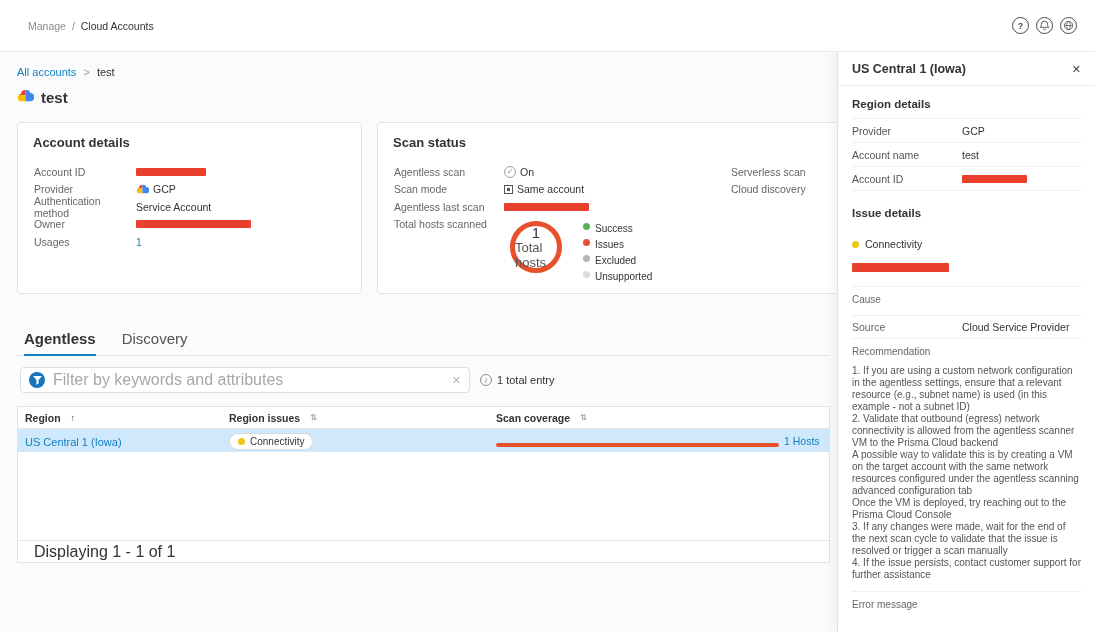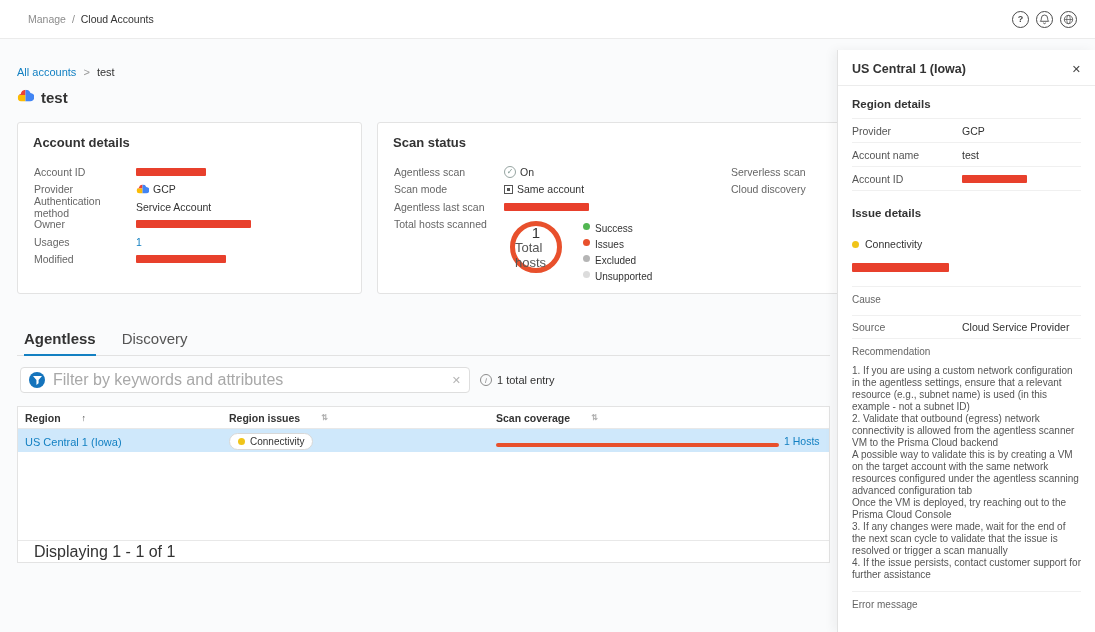--- a/index.html
+++ b/index.html
@@ -1,20 +1,20 @@
 <!DOCTYPE html>
 <html><head>
 <meta charset="utf-8">
 <style>
   * { margin:0; padding:0; box-sizing:border-box; font-family:"Liberation Sans", sans-serif; }
   html,body { width:1095px; height:632px; background:#fff; overflow:hidden; }
   .app { position:relative; width:1095px; height:632px; background:#fafbfc; }
 
   
-  .topbar { position:absolute; top:0; left:0; width:1095px; height:39px; background:#fff;
+  .topbar { position:absolute; top:0; left:0; width:1095px; height:52px; background:#fff;
             border-bottom:1px solid #ebebeb; display:flex; align-items:center;
             justify-content:space-between; padding:0 18px 0 28px; z-index:10; }
   .tb-crumb { font-size:10.5px; }
   .c-gray { color:#8c8c8c; }
   .c-dark { color:#333; }
   .sep { margin:0 3px; }
   .tb-icons { display:flex; gap:7px; }
   .tb-icon { width:17px; height:17px; border:1px solid #4a4a4a; border-radius:50%;
              display:flex; align-items:center; justify-content:center; cursor:pointer;
              color:#4a4a4a; font-size:9px; font-weight:bold; background:#fff; }
@@ -74,21 +74,21 @@
   .filter-input::placeholder { color:#a8a8a8; }
   .clear-x { color:#b5b5b5; font-size:11px; cursor:pointer; }
   .total-entry { display:flex; align-items:center; gap:5px; font-size:11px; color:#333; }
   .info-circle { width:12px; height:12px; border-radius:50%; border:1px solid #8c8c8c; color:#8c8c8c;
                  font-size:8px; font-style:italic; display:inline-flex; align-items:center; justify-content:center; }
 
   
   .table { margin:13px 0 0 17px; width:813px; background:#fff; border:1px solid #e3e3e3; }
   .trow { display:flex; align-items:center; }
   .thead { height:22px; border-bottom:1px solid #e8e8e8; }
-  .th { font-size:10.5px; font-weight:bold; color:#333; display:flex; align-items:center; gap:21px; cursor:pointer; }
+  .th { font-size:10.5px; font-weight:bold; color:#333; display:flex; align-items:center; gap:10px; cursor:pointer; }
   .col1 { width:211px; padding-left:7px; flex-shrink:0; }
   .col2 { width:267px; flex-shrink:0; }
   .col3 { flex:1; }
   .sort-asc { font-size:9px; color:#555; }
   .sort-both { font-size:8px; color:#b0b0b0; }
   .data-row { height:23px; background:#cfe8fb; cursor:pointer; }
   .region-link { font-size:11px; color:#1380c2; cursor:pointer; }
   .pill { display:inline-flex; align-items:center; gap:5px; background:#fff; border:1px solid #d8d8d8;
           border-radius:9px; padding:2px 8px; font-size:10px; color:#333; }
   .ydot { width:7px; height:7px; border-radius:50%; background:#f0c419; }
@@ -216,26 +216,20 @@
             <span class="kv-value">
                 <span class="redact w115"></span>
               </span>
           </div>
           <div class="kv-row">
             <span class="kv-label">Usages</span>
             <span class="kv-value">
                 <span class="link">1</span>
               </span>
           </div>
-          <div class="kv-row">
-            <span class="kv-label">Modified</span>
-            <span class="kv-value">
-                <span class="redact w90"></span>
-              </span>
-          </div>
         </div>
       </section>
 
       <section class="card card-scan">
         <div class="card-title">Scan status</div>
         <div class="kv-rows scan-rows">
           <div class="kv-row">
             <span class="kv-label">Agentless scan</span>
             <span class="kv-value">
               <span class="check-circle">

